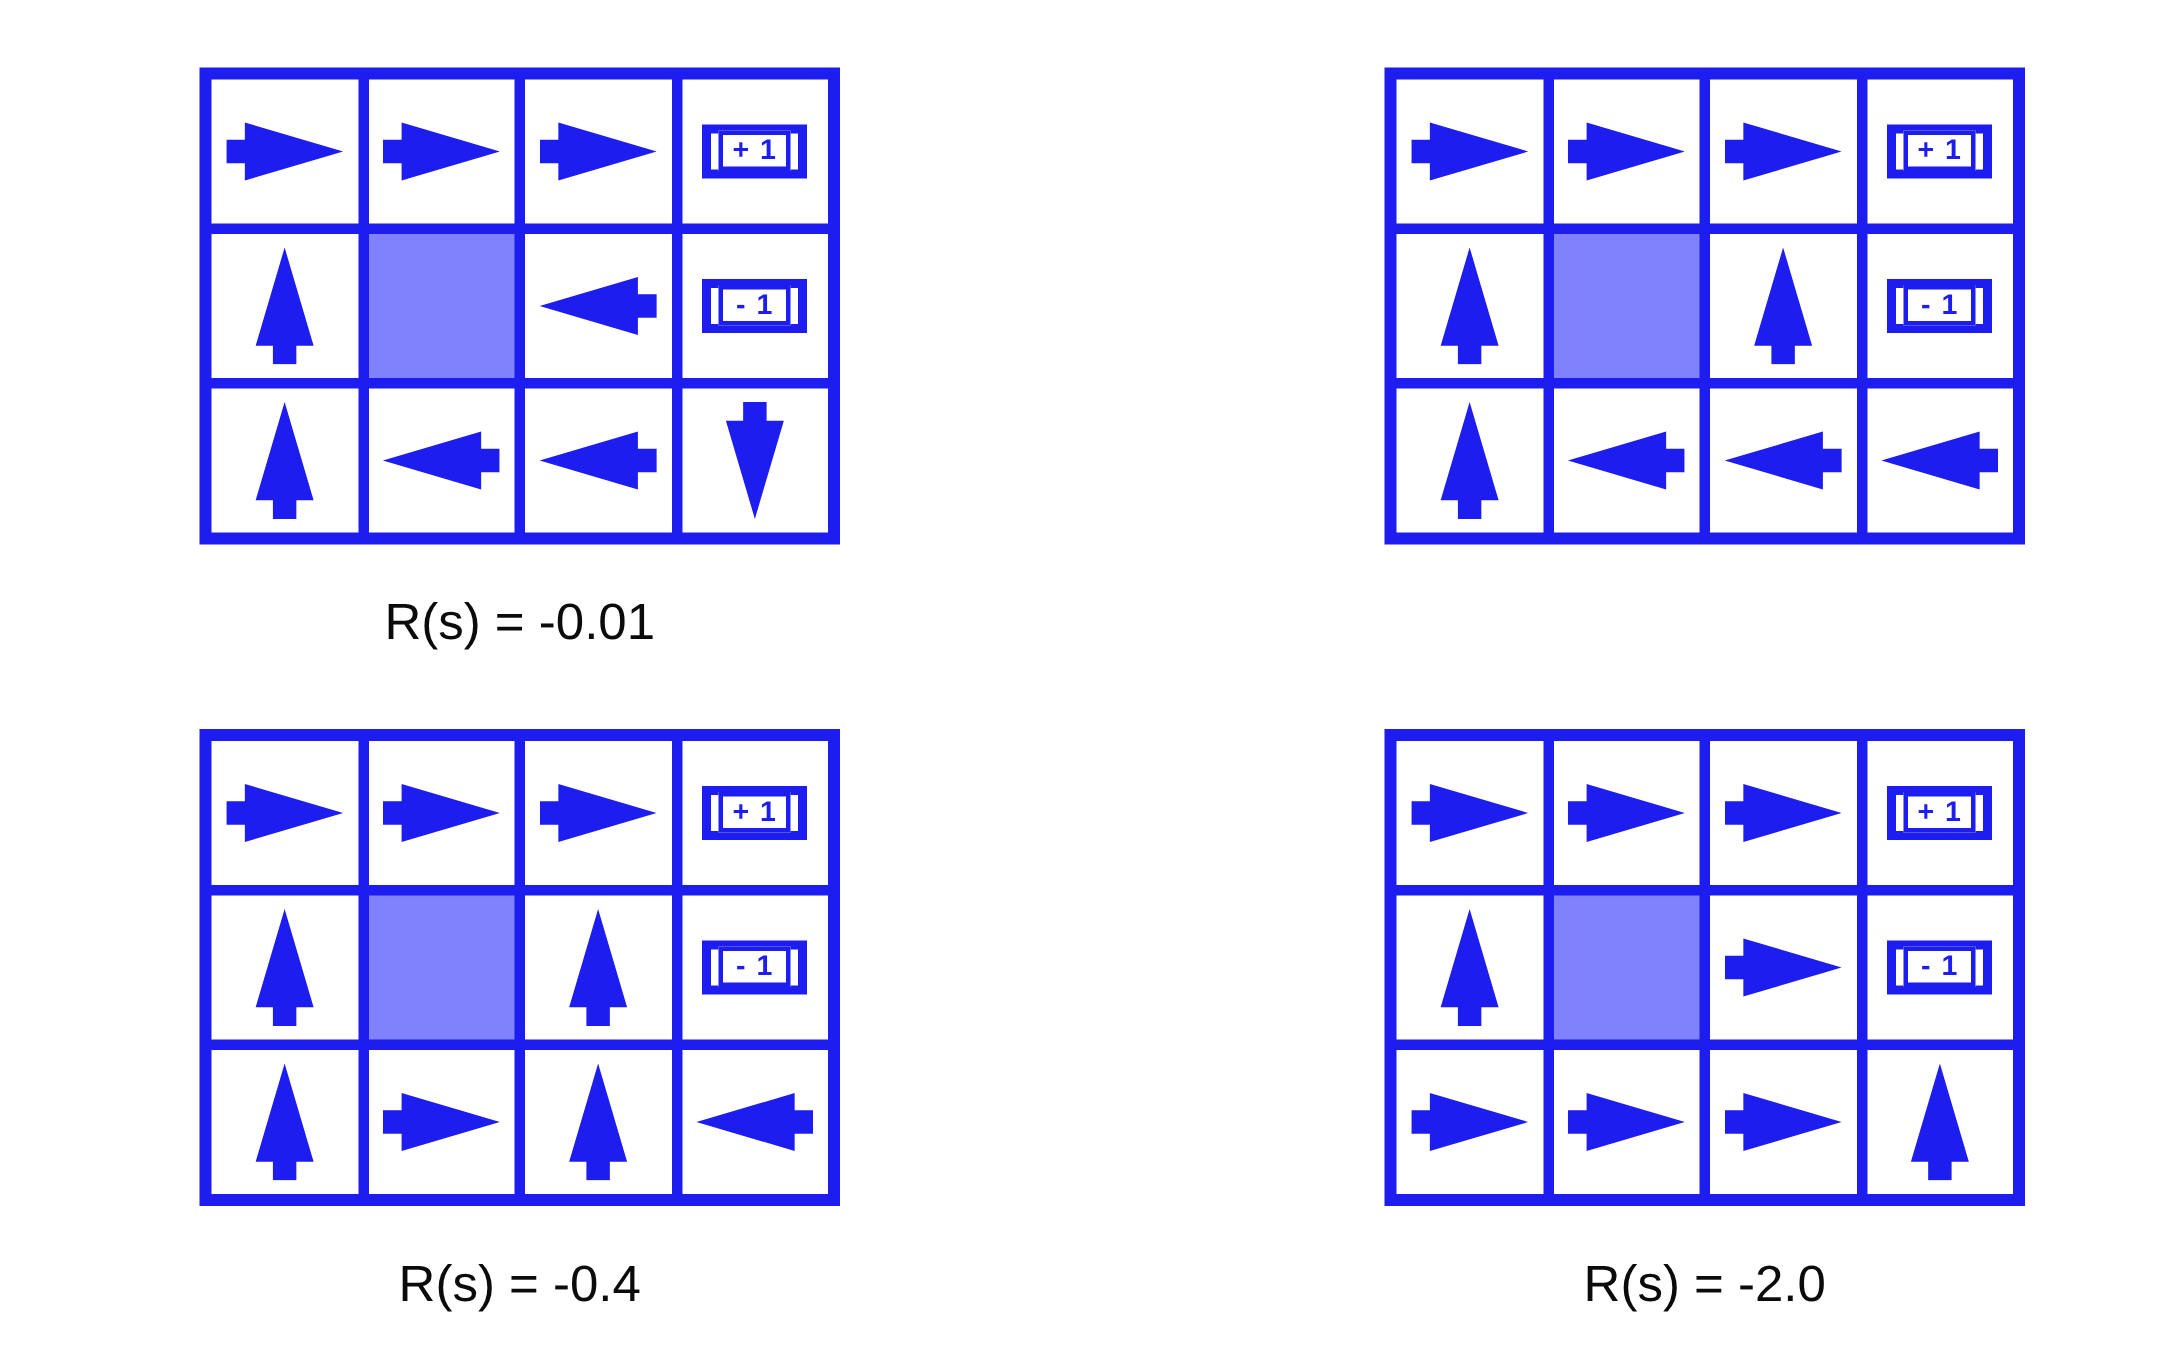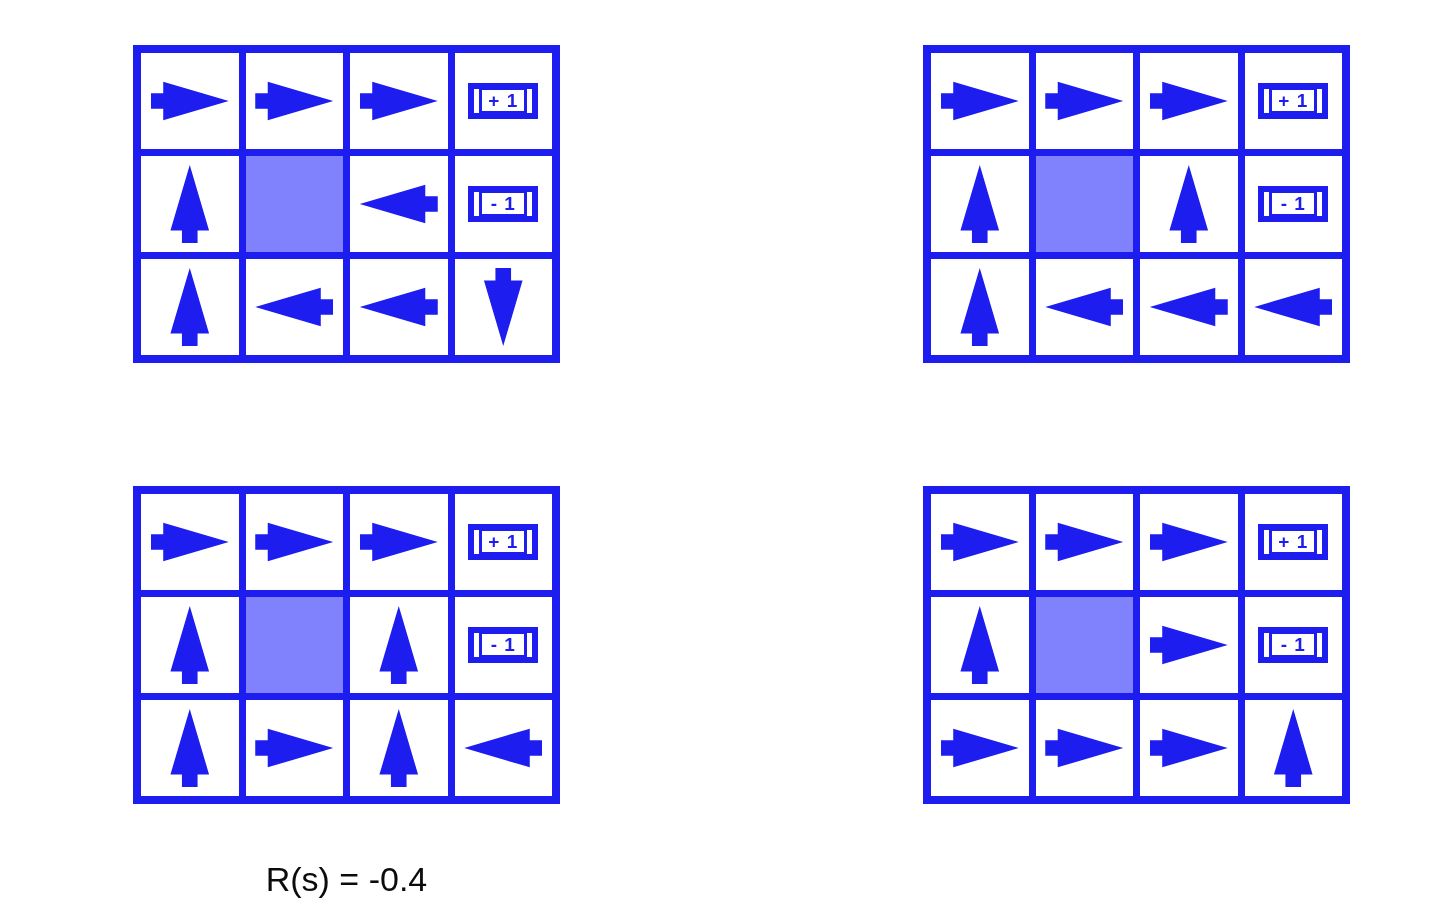--- a/index.html
+++ b/index.html
@@ -122,21 +122,21 @@
     width: 427px;
     text-align: center;
     color: #0b0b0b;
     font-family: "Liberation Sans", sans-serif;
     font-size: 34px;
     line-height: 1;
     letter-spacing: 0px;
   }
   .cap-tl { left: 133px; top: 398px; }
   .cap-tr { left: 923px; top: 398px; }
-  .cap-bl { left: 133px; top: 839px; margin-top: 23px; }
+  .cap-bl { left: 133px; top: 839px; }
   .cap-br { left: 923px; top: 839px; }
 </style>
 </head>
 <body style="background: rgb(255, 255, 255);">
 
 <div class="panels">
 
   <div class="panel panel-tl">
     <div class="grid" id="grid-0">
         <div class="cell">
@@ -176,20 +176,21 @@
           <div class="arrow left"></div>
         </div>
         <div class="cell">
           <div class="arrow left"></div>
         </div>
         <div class="cell">
           <div class="arrow down"></div>
         </div>
       </div>
   </div>
+  <div class="caption cap-tl" style="color: rgb(11, 11, 11);">R(s) = -0.01</div>
 
   <div class="panel panel-tr">
     <div class="grid" id="grid-1">
         <div class="cell">
           <div class="arrow right"></div>
         </div>
         <div class="cell">
           <div class="arrow right"></div>
         </div>
         <div class="cell">
@@ -318,14 +319,15 @@
           <div class="arrow right"></div>
         </div>
         <div class="cell">
           <div class="arrow right"></div>
         </div>
         <div class="cell">
           <div class="arrow up"></div>
         </div>
       </div>
   </div>
+  <div class="caption cap-br" style="color: rgb(11, 11, 11);">R(s) = -2.0</div>
 
 </div>
 
 </body></html>

